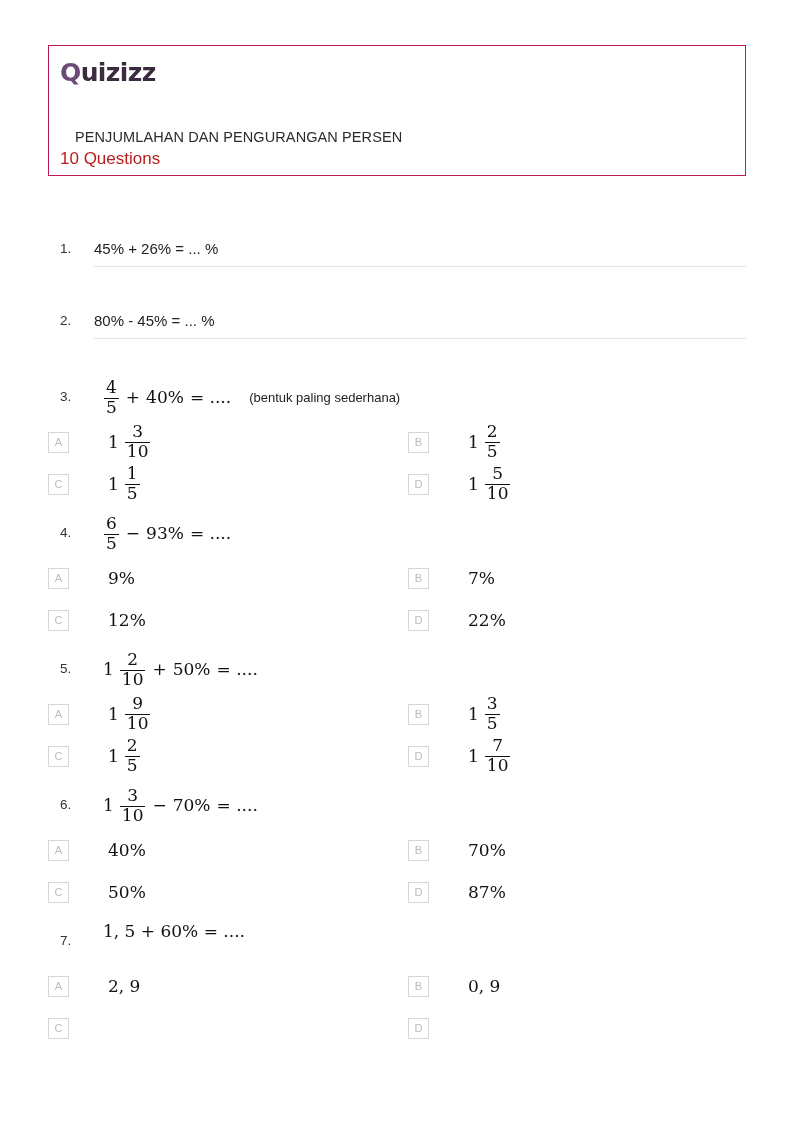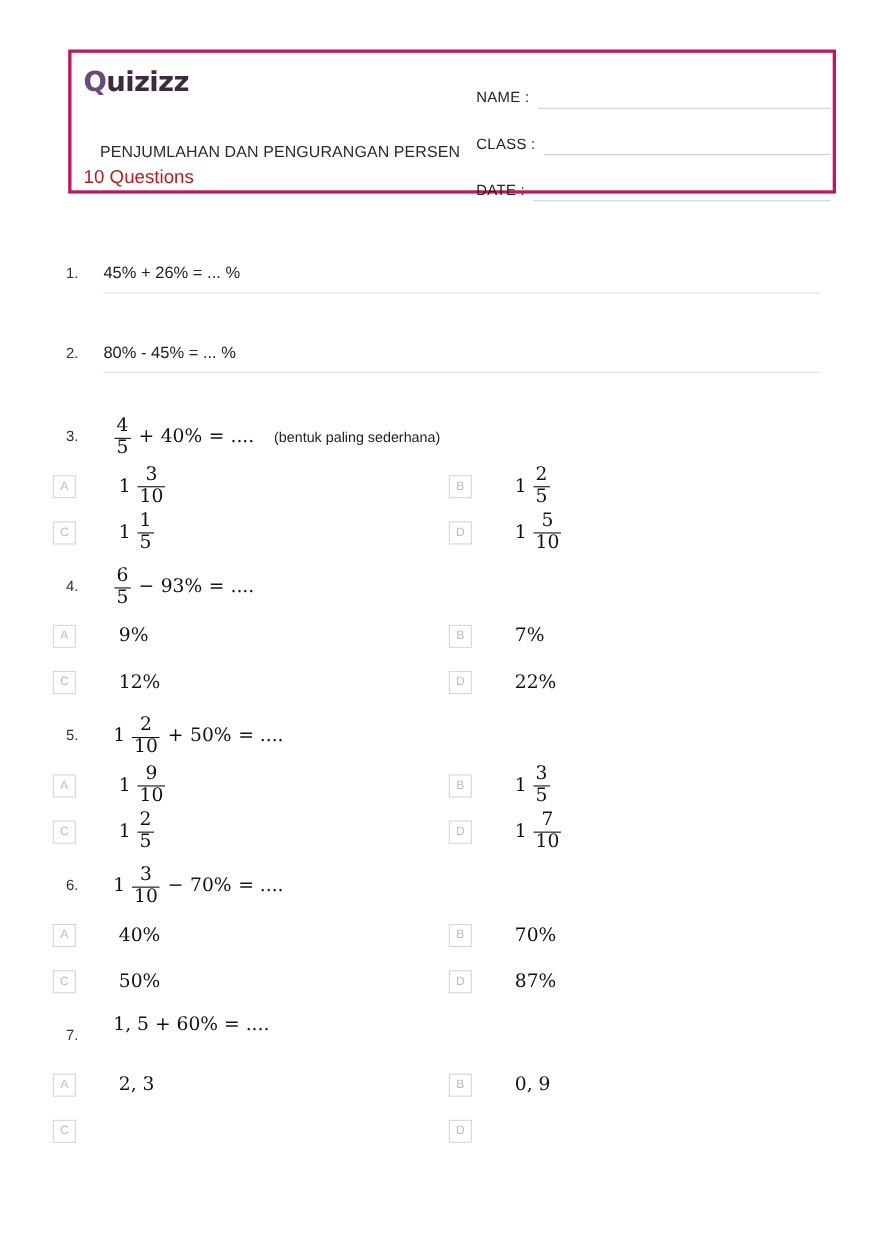--- a/index.html
+++ b/index.html
@@ -16,24 +16,23 @@
     position: relative;
   }
 
   
   .header-card {
     position: absolute;
     left: 48px;
     top: 45px;
     width: 698px;
     height: 131px;
-    border: 3px solid #be185d;
+    border: 1px solid #be185d;
     box-sizing: border-box;
     background: #fff;
-    margin-left: 14px;
   }
   .header-left {
     position: absolute;
     left: 11px;
     top: 8px;
     width: 360px;
   }
   .logo {
     font-family: "DejaVu Sans", sans-serif;
     font-size: 25px;
@@ -220,38 +219,20 @@
 
   <div class="header-left">
     <div class="logo">
       <span class="q-glyph">Q</span><span class="rest">uizizz</span>
     </div>
   </div>
 
   <div class="ws-title">PENJUMLAHAN DAN PENGURANGAN PERSEN</div>
   <div class="ws-sub">10 Questions</div>
 
-  <div class="header-right">
-
-    <div class="field-row">
-      <span class="field-label">NAME :</span>
-      <span class="field-line"></span>
-    </div>
-
-    <div class="field-row">
-      <span class="field-label">CLASS :</span>
-      <span class="field-line"></span>
-    </div>
-
-    <div class="field-row">
-      <span class="field-label">DATE :</span>
-      <span class="field-line"></span>
-    </div>
-
-  </div>
 </div>
 
 <div class="questions">
 
   <div class="q-block q-short">
     <span class="q-num">1.</span>
     <span class="q-text">45% + 26% = ... %</span>
     <span class="q-rule"></span>
   </div>
 
@@ -455,21 +436,21 @@
   <div class="q-block q-mc clip-bottom" style="margin-top:6px">
     <div class="q-stem">
       <span class="q-num">7.</span>
       <span class="stem-math">
         <span class="math">1, 5 + 60% = ....</span>
       </span>
     </div>
     <div class="options">
       <div class="option">
         <span class="opt-box">A</span>
-        <span class="opt-body math">2, 3</span>
+        <span class="opt-body math">2, 9</span>
       </div>
       <div class="option">
         <span class="opt-box">B</span>
         <span class="opt-body math">0, 9</span>
       </div>
       <div class="option">
         <span class="opt-box">C</span>
         <span class="opt-body math"></span>
       </div>
       <div class="option">

